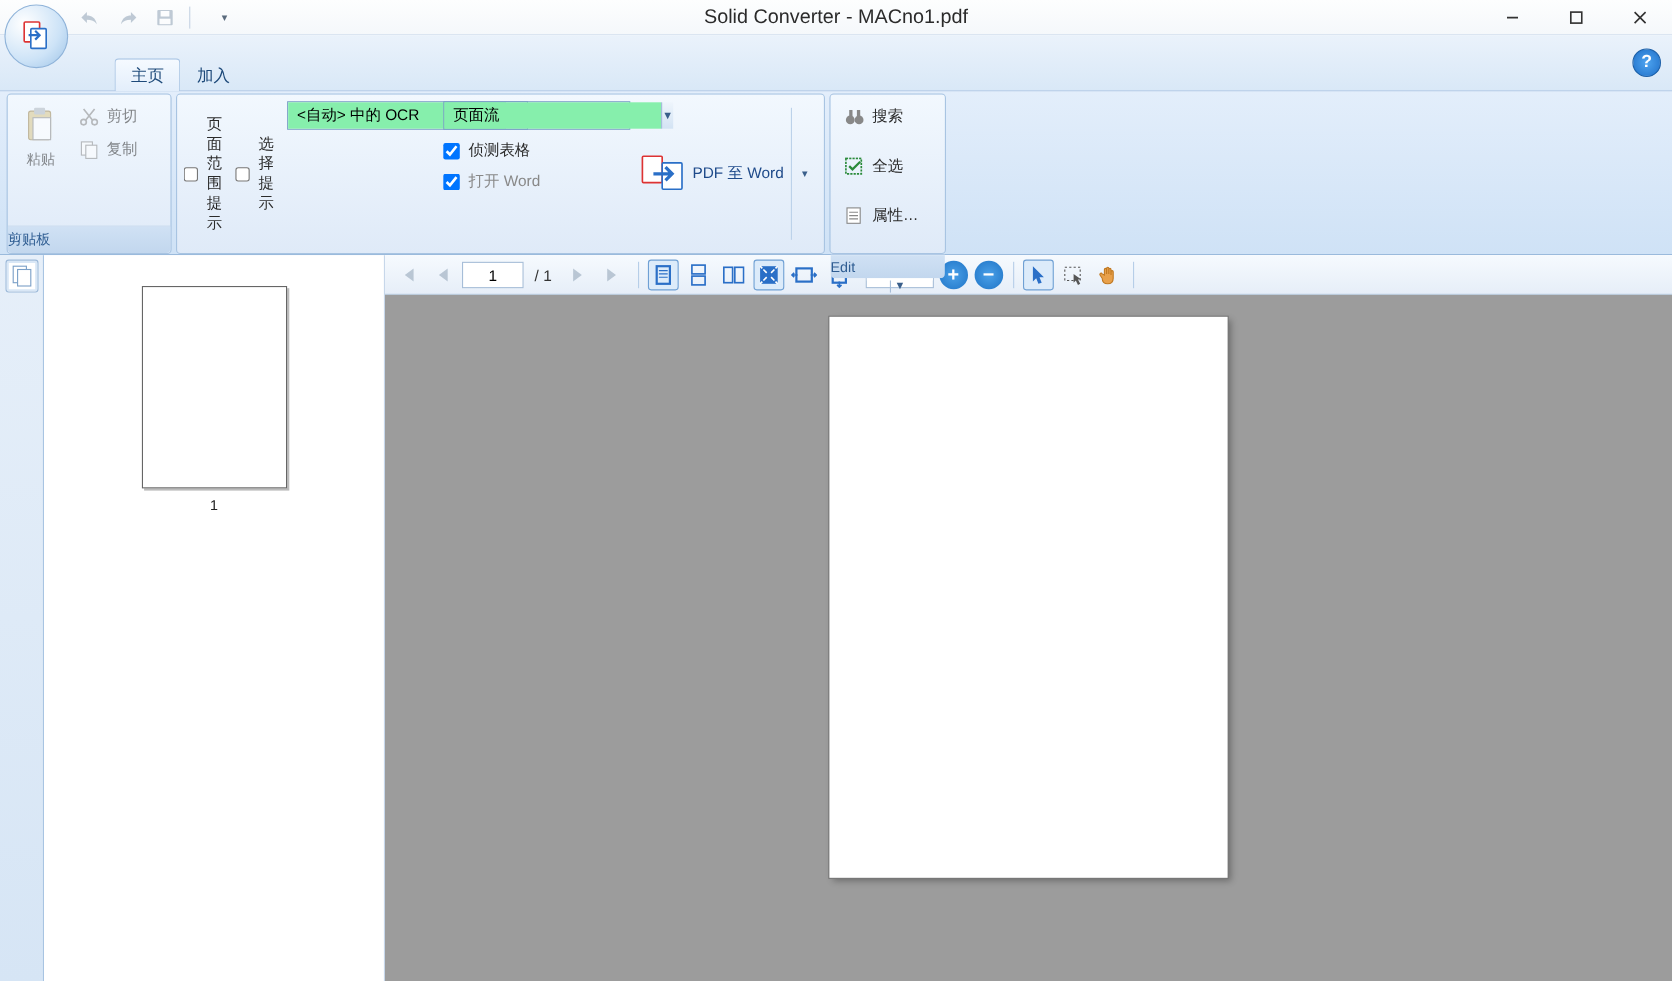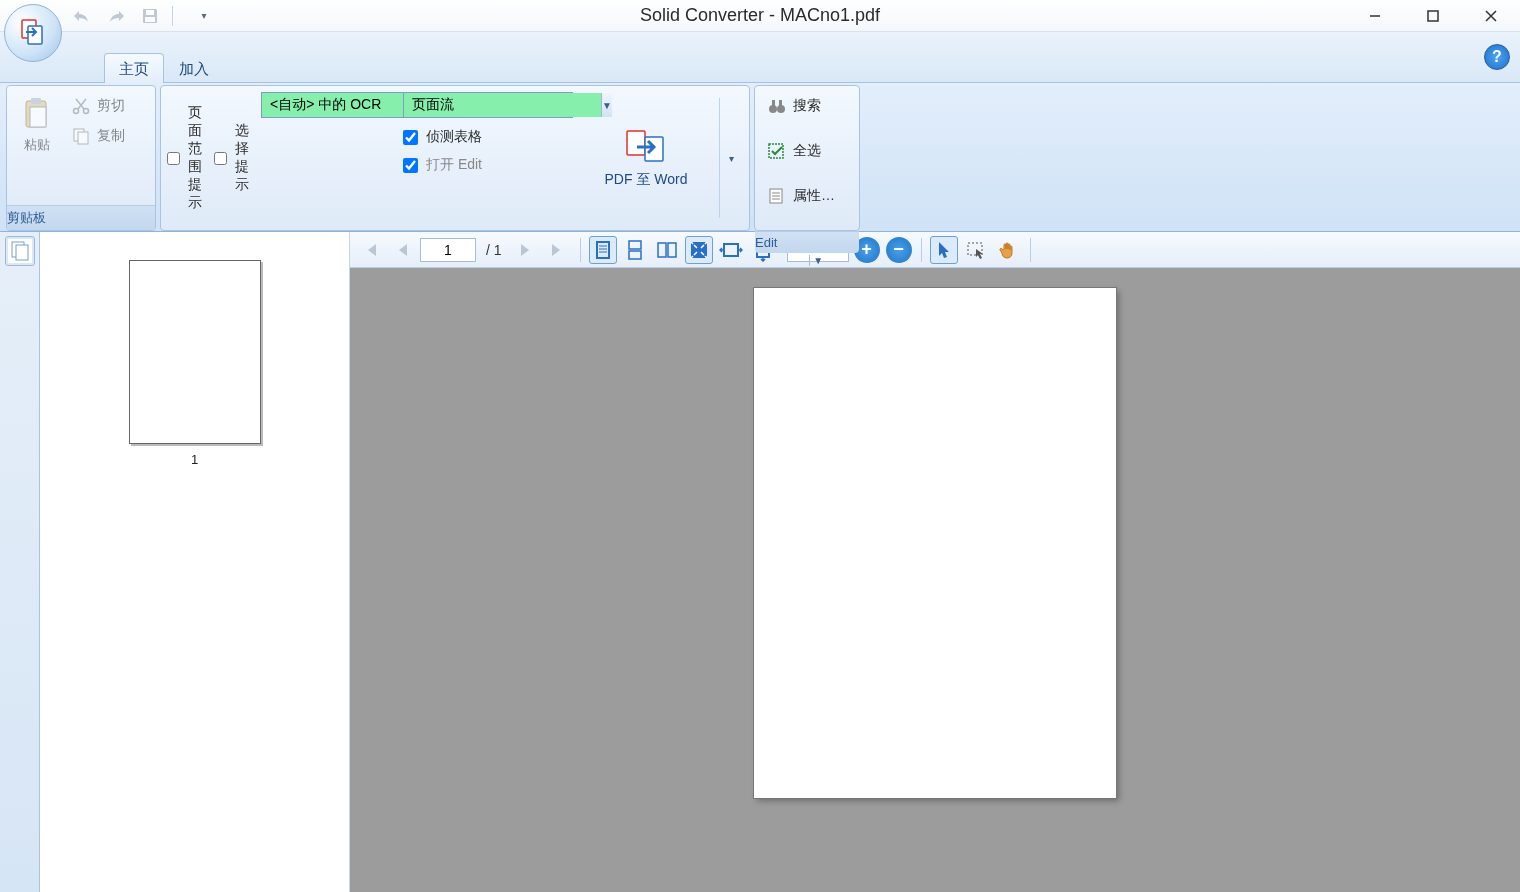--- a/index.html
+++ b/index.html
@@ -43,21 +43,21 @@
 .conv-col1 { width:230px; display:flex; flex-direction:row; gap:10px; }
 .chk { display:flex; align-items:center; gap:8px; font-size:14px; color:#2b2b2b; }
 .chk input { width:15px; height:15px; }
 .combo { display:flex; border:1px solid #7a9fc7; background:#fff; height:26px; }
 .combo input { flex:1; border:none; padding:0 8px; font-size:14px; outline:none; background:#86efac; }
 .combo .dd { width:20px; background:linear-gradient(#eef5fc,#d3e3f4); border-left:1px solid #9db9d8; display:flex; align-items:center; justify-content:center; font-size:10px; color:#3a5f8b;}
 .conv-col2 { width:170px; display:flex; flex-direction:column; gap:10px; }
 .conv-col2 .combo { width:170px; }
 .chk.greyed { color:#888; }
 .conv-btn { flex:1; display:flex; align-items:center; justify-content:center; }
-.pdf2word { display:flex; flex-direction:column; align-items:center; gap:4px; }
+.pdf2word { display:flex; align-items:center; gap:4px; }
 .pdf2word-label { font-size:14px; color:#1e4a8a; font-weight:500; }
 .conv-dd { width:24px; display:flex; align-items:center; justify-content:center; font-size:10px; color:#3a5f8b; border-left:1px solid #bcd2ea; margin:6px 0;}
 
 
 .g-edit { width: 106px; }
 .g-edit .group-body { flex-direction:column; gap:21px; padding:8px 8px; }
 
 
 .workspace { display:flex; height: calc(892px - 32px - 50px - 150px); }
 .sidestrip { width:40px; background:linear-gradient(#e6eff9,#d6e5f5); border-right:1px solid #a8c4e2; display:flex; flex-direction:column; align-items:center; padding-top:4px;}
@@ -204,21 +204,21 @@
         <div class="combo">
             <input value="页面流" style="">
             <div class="dd">▼</div>
           </div>
         <label class="chk">
             <input type="checkbox" checked="" style="">
             <span>侦测表格</span>
           </label>
         <label class="chk greyed">
             <input type="checkbox" checked="" style="">
-            <span>打开 Edit</span>
+            <span>打开 Word</span>
           </label>
       </div>
       <div class="conv-btn">
         <div class="pdf2word">
           <svg width="46" height="40" viewBox="0 0 46 40">
               <rect x="4" y="4" width="18" height="24" rx="1" fill="#fff" stroke="#d33" stroke-width="1.5"></rect>
               <rect x="22" y="10" width="18" height="24" rx="1" fill="#fff" stroke="#2a6fc7" stroke-width="1.5"></rect>
               <path d="M14 20 L30 20 M25 14 L31 20 L25 26" stroke="#2a6fc7" stroke-width="3" fill="none"></path>
             </svg>
           <span class="pdf2word-label">PDF 至 Word</span>

